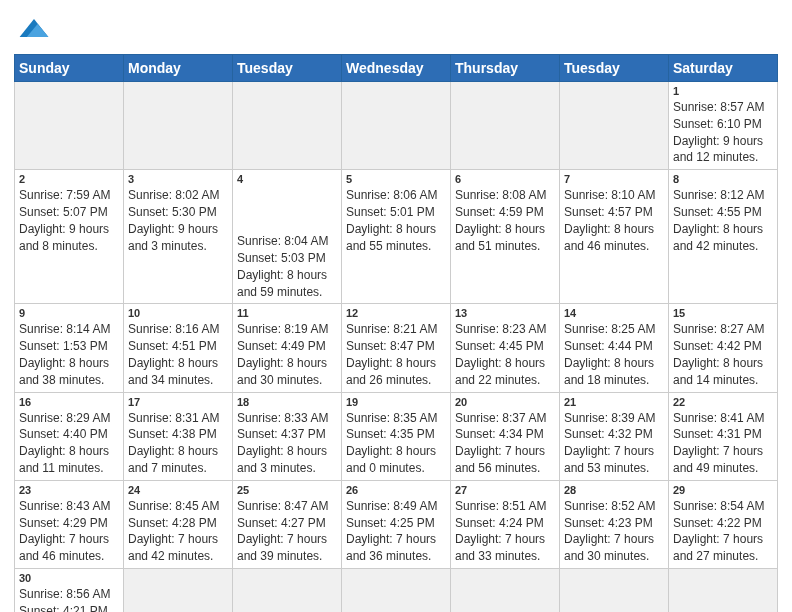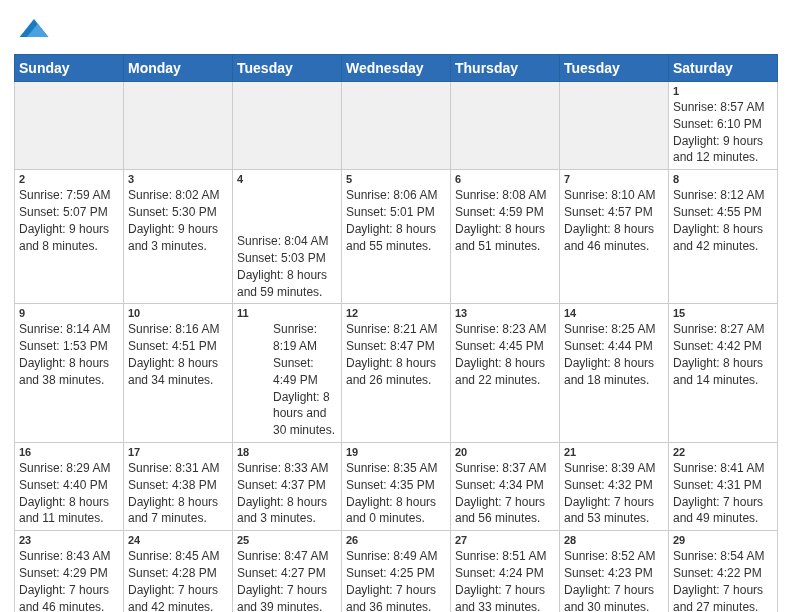--- a/index.html
+++ b/index.html
@@ -197,21 +197,21 @@
 Daylight: 8 hours and 38 minutes.</div>
           </td>
           <td>
             <span class="day-number">10</span>
             <div class="day-info" style="white-space: pre-line;">Sunrise: 8:16 AM
 Sunset: 4:51 PM
 Daylight: 8 hours and 34 minutes.</div>
           </td>
           <td>
             <span class="day-number">11</span>
-            <div class="day-info" style="white-space: pre-line; margin-left: 36px;">Sunrise: 8:19 AM
+            <div class="day-info" style="white-space: pre-line;">Sunrise: 8:19 AM
 Sunset: 4:49 PM
 Daylight: 8 hours and 30 minutes.</div>
           </td>
           <td>
             <span class="day-number">12</span>
             <div class="day-info" style="white-space: pre-line;">Sunrise: 8:21 AM
 Sunset: 8:47 PM
 Daylight: 8 hours and 26 minutes.</div>
           </td>
           <td>

